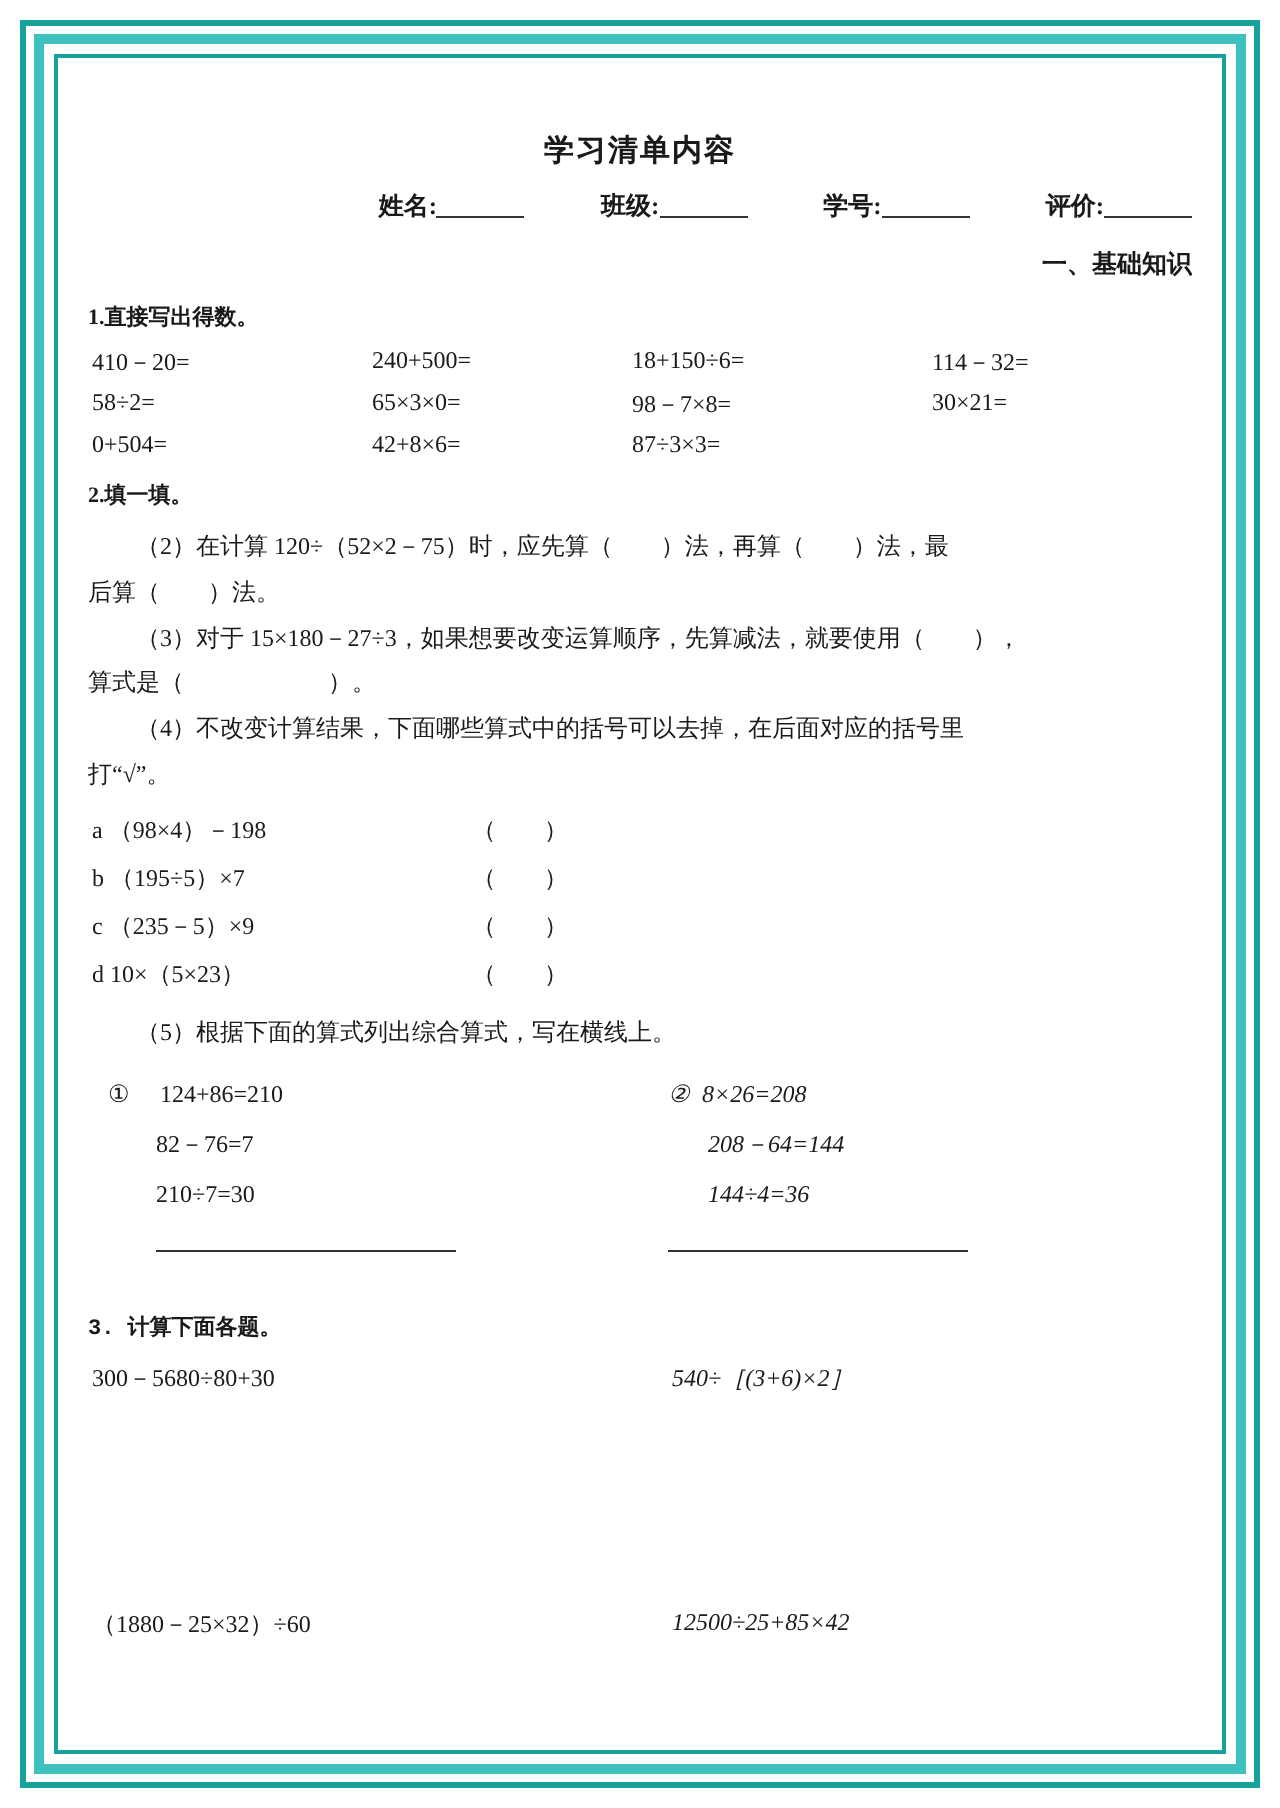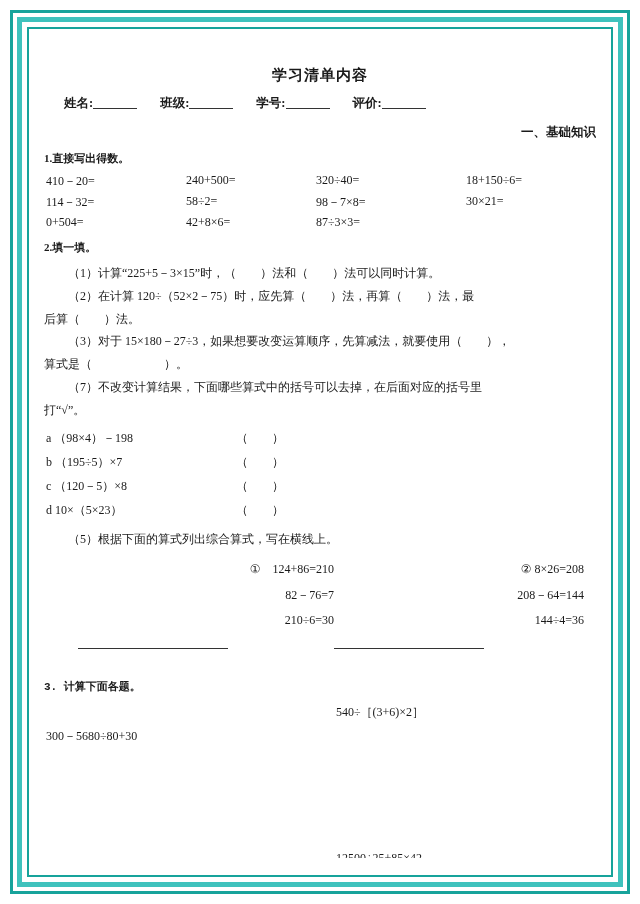--- a/index.html
+++ b/index.html
@@ -60,22 +60,22 @@
   }
   .doc-title {
     text-align: center;
     font-size: 15px;
     font-weight: bold;
     letter-spacing: 1px;
     margin: 20px 0 10px 0;
   }
   .id-line {
     display: flex;
-    justify-content: flex-start;
-    gap: 23px;
+    justify-content: flex-end;
+    gap: 38px;
     font-size: 12.5px;
     font-weight: bold;
     margin: 6px 0 12px 0;
     padding-left: 20px;
   }
   .id-field {
     white-space: nowrap;
   }
   .blank-ul {
     display: inline-block;
@@ -130,43 +130,43 @@
   .two-col {
     display: flex;
     font-size: 12px;
     margin-top: 7px;
   }
   .col-a {
     width: 290px;
   }
   .col-b {
     width: 250px;
+    font-style: italic;
   }
   .eq-row {
     line-height: 2.1;
     padding-left: 34px;
-    text-align: right;
   }
   .circ-num {
     display: inline-block;
     width: 14px;
   }
   .answer-rule {
     display: inline-block;
     border-bottom: 1px solid #333;
     width: 150px;
     height: 1px;
     margin: 14px 0 0 34px;
   }
   .calc-two {
     display: flex;
     font-size: 12px;
     margin-top: 10px;
   }
-  .calc-two .col-a { width: 290px; padding-left: 2px; margin-top: 24px;}
+  .calc-two .col-a { width: 290px; padding-left: 2px;}
   .calc-two .col-b { width: 250px; }
   .spacer-block {
     height: 96px;
   }
 </style>
 </head>
 <body>
 
 <div class="page">
   <div class="border-outer"></div>
@@ -184,69 +184,68 @@
       <span class="id-field"><span>评价:</span><span class="blank-ul"></span></span>
     </div>
 
     <div class="section-head">一、基础知识</div>
 
     <div class="sub-head">1.直接写出得数。</div>
 
     <div class="calc-grid">
       <span>410－20=</span>
       <span>240+500=</span>
-      <span>320÷40=</span>
       <span>18+150÷6=</span>
 
       <span>114－32=</span>
       <span>58÷2=</span>
+      <span>65×3×0=</span>
       <span>98－7×8=</span>
 
       <span>30×21=</span>
       <span>0+504=</span>
       <span>42+8×6=</span>
       <span>87÷3×3=</span>
     </div>
 
     <div class="sub-head">2.填一填。</div>
 
-    <p class="q-line">（1）计算“225+5－3×15”时，（　　）法和（　　）法可以同时计算。</p>
     <p class="q-line">（2）在计算 120÷（52×2－75）时，应先算（　　）法，再算（　　）法，最</p>
     <p class="q-cont">后算（　　）法。</p>
     <p class="q-line">（3）对于 15×180－27÷3，如果想要改变运算顺序，先算减法，就要使用（　　），</p>
     <p class="q-cont">算式是（　　　　　　）。</p>
-    <p class="q-line">（7）不改变计算结果，下面哪些算式中的括号可以去掉，在后面对应的括号里</p>
+    <p class="q-line">（4）不改变计算结果，下面哪些算式中的括号可以去掉，在后面对应的括号里</p>
     <p class="q-cont">打“√”。</p>
 
     <div class="abc-list">
       <div class="abc-row">
         <span class="abc-expr"><span>a</span>&nbsp;<span>（98×4）－198</span></span>
         <span class="abc-paren">（　　）</span>
       </div>
       <div class="abc-row">
         <span class="abc-expr"><span>b</span>&nbsp;<span>（195÷5）×7</span></span>
         <span class="abc-paren">（　　）</span>
       </div>
       <div class="abc-row">
-        <span class="abc-expr"><span>c</span>&nbsp;<span>（120－5）×8</span></span>
+        <span class="abc-expr"><span>c</span>&nbsp;<span>（235－5）×9</span></span>
         <span class="abc-paren">（　　）</span>
       </div>
       <div class="abc-row">
         <span class="abc-expr"><span>d</span>&nbsp;<span>10×（5×23）</span></span>
         <span class="abc-paren">（　　）</span>
       </div>
     </div>
 
     <p class="q-line" style="margin-top:6px;">（5）根据下面的算式列出综合算式，写在横线上。</p>
 
     <div class="two-col">
       <div class="col-a">
         <div class="eq-row" style="padding-left:10px;"><span class="circ-num">①</span>&nbsp;&nbsp;&nbsp;&nbsp;<span>124+86=210</span></div>
         <div class="eq-row"><span>82－76=7</span></div>
-        <div class="eq-row"><span>210÷6=30</span></div>
+        <div class="eq-row"><span>210÷7=30</span></div>
         <span class="answer-rule"></span>
       </div>
       <div class="col-b">
         <div class="eq-row" style="padding-left:0;"><span class="circ-num">②</span>&nbsp;<span>8×26=208</span></div>
         <div class="eq-row" style="padding-left:20px;"><span>208－64=144</span></div>
         <div class="eq-row" style="padding-left:20px;"><span>144÷4=36</span></div>
         <span class="answer-rule" style="margin-left:0;"></span>
       </div>
     </div>
 

